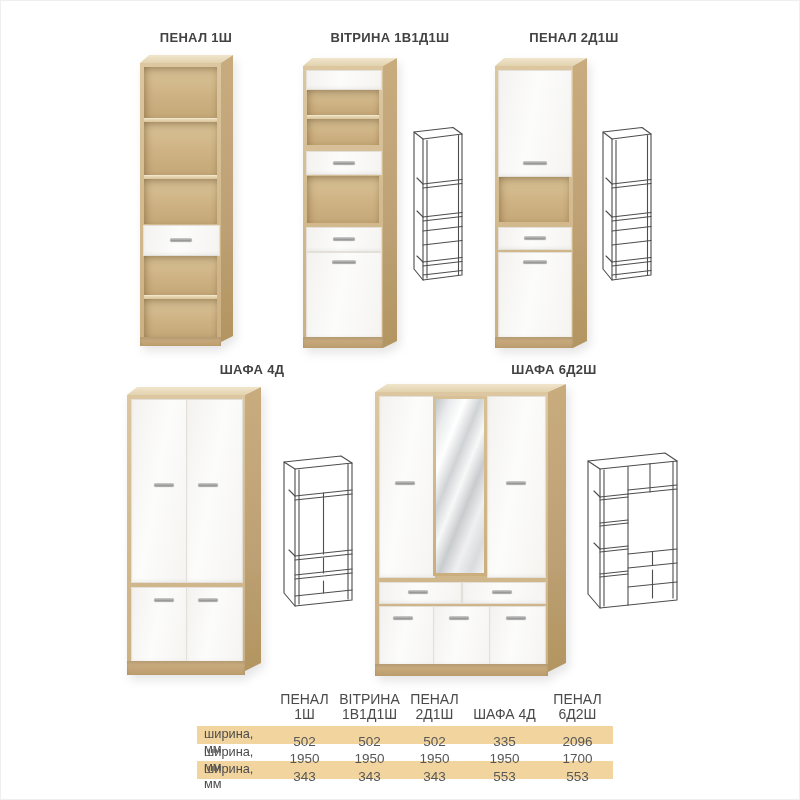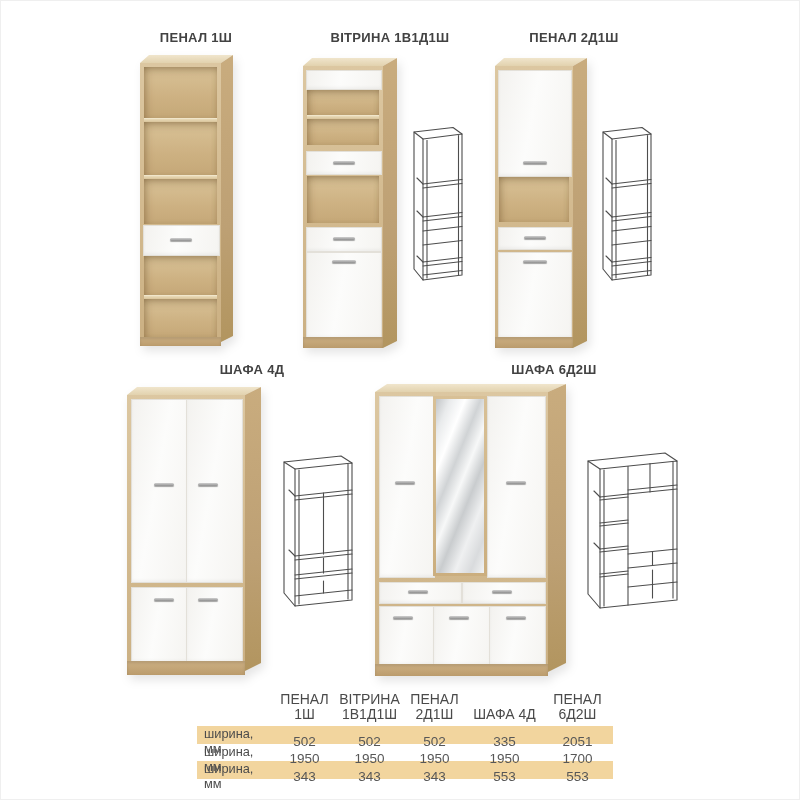--- a/index.html
+++ b/index.html
@@ -260,21 +260,21 @@
       <div class="hcell">ПЕНАЛ
 6Д2Ш</div>
     </div>
   <div id="spec-body">
       <div class="drow shaded">
         <div class="lcell">ширина, мм</div>
         <div class="vcell">502</div>
         <div class="vcell">502</div>
         <div class="vcell">502</div>
         <div class="vcell">335</div>
-        <div class="vcell">2051</div>
+        <div class="vcell">2096</div>
       </div>
       <div class="drow">
         <div class="lcell">ширина, мм</div>
         <div class="vcell">1950</div>
         <div class="vcell">1950</div>
         <div class="vcell">1950</div>
         <div class="vcell">1950</div>
         <div class="vcell">1700</div>
       </div>
       <div class="drow shaded">

